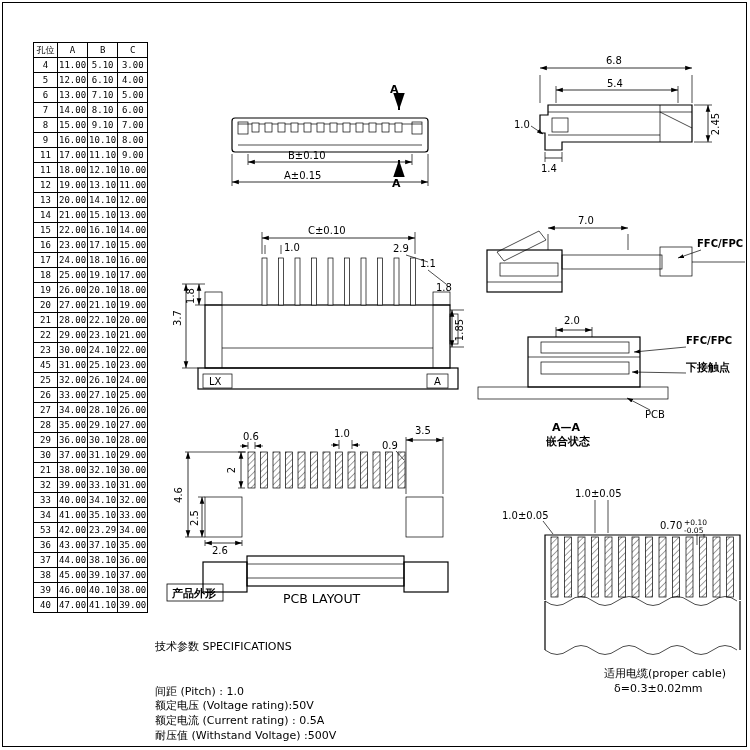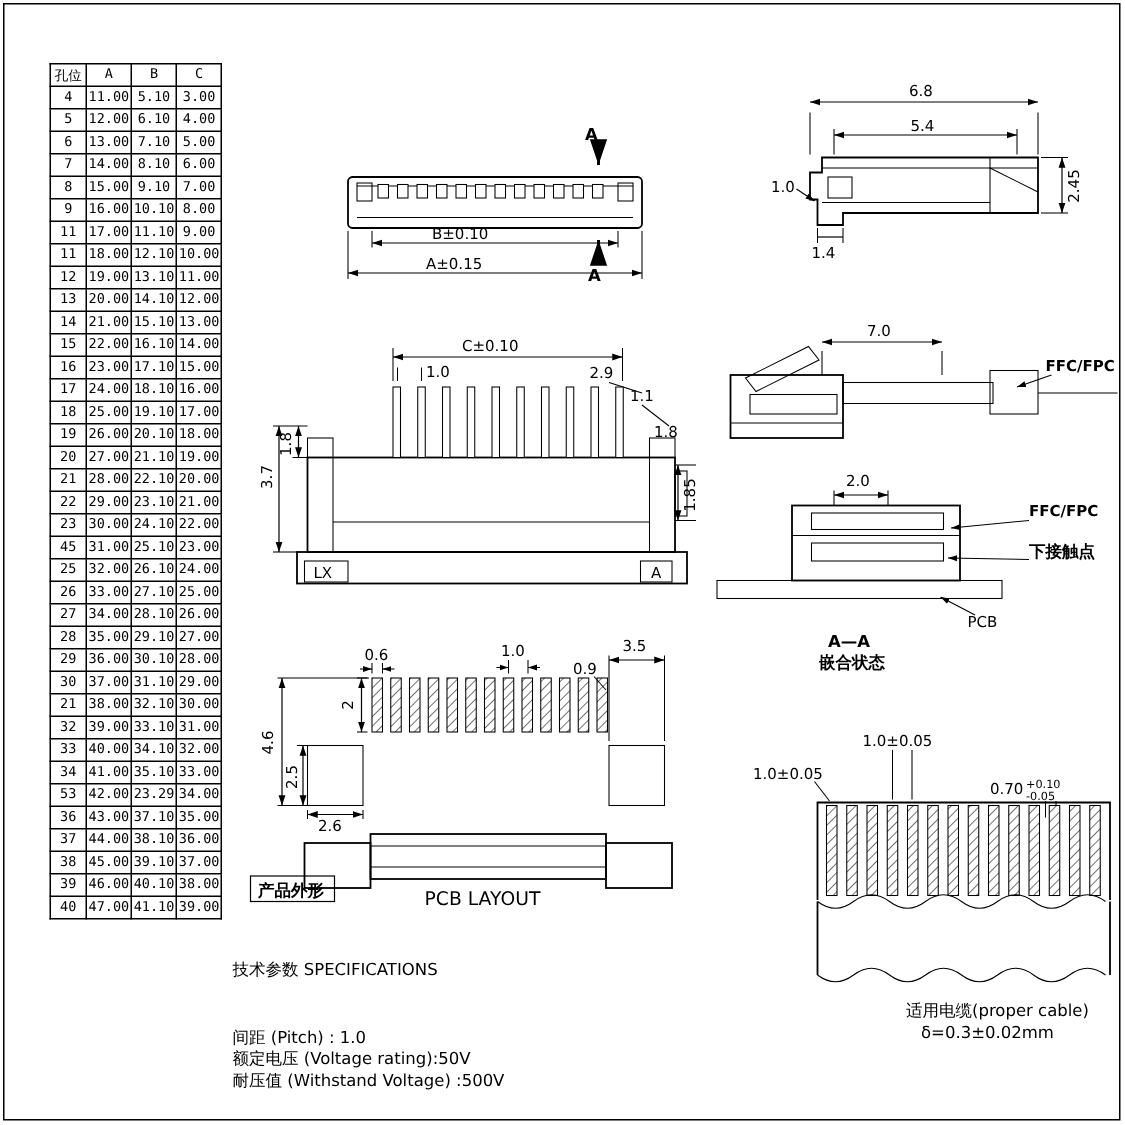--- a/index.html
+++ b/index.html
@@ -516,15 +516,15 @@
       <line x1="545" y1="601" x2="545" y2="650" class="ol"></line>
       <line x1="740" y1="601" x2="740" y2="650" class="ol"></line>
       <path class="tl" d="M545,650 q12,9 24,0 t24,0 t24,0 t24,0 t24,0 t24,0 t24,0 t24,0" fill="none"></path>
       <text x="604" y="677" class="t11">适用电缆(proper cable)</text>
       <text x="614" y="692" class="t11">δ=0.3±0.02mm</text>
     </g>
   </svg>
 
   <div id="specs">
     <div>技术参数 SPECIFICATIONS</div>
-    <div><div>间距 (Pitch) : 1.0</div><div>额定电压 (Voltage rating):50V</div><div>耐压值 (Withstand Voltage) :500V</div></div>
+    <div><div>间距 (Pitch) : 1.0</div><div>额定电压 (Voltage rating):50V</div><div>额定电流 (Current rating) : 0.5A</div><div>耐压值 (Withstand Voltage) :500V</div></div>
   </div>
 </div>
 
 </body></html>

